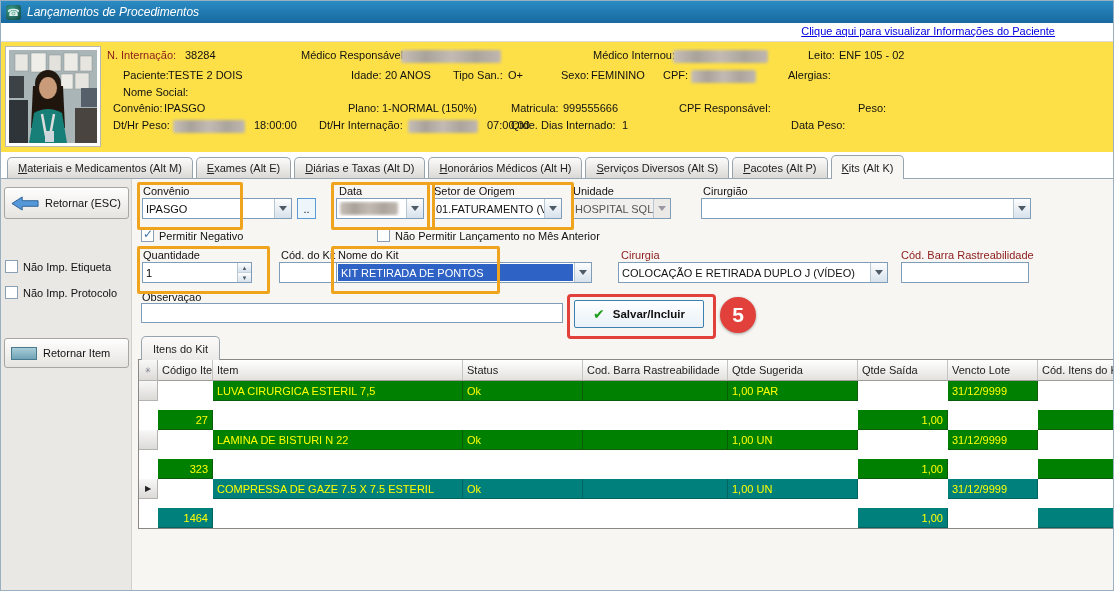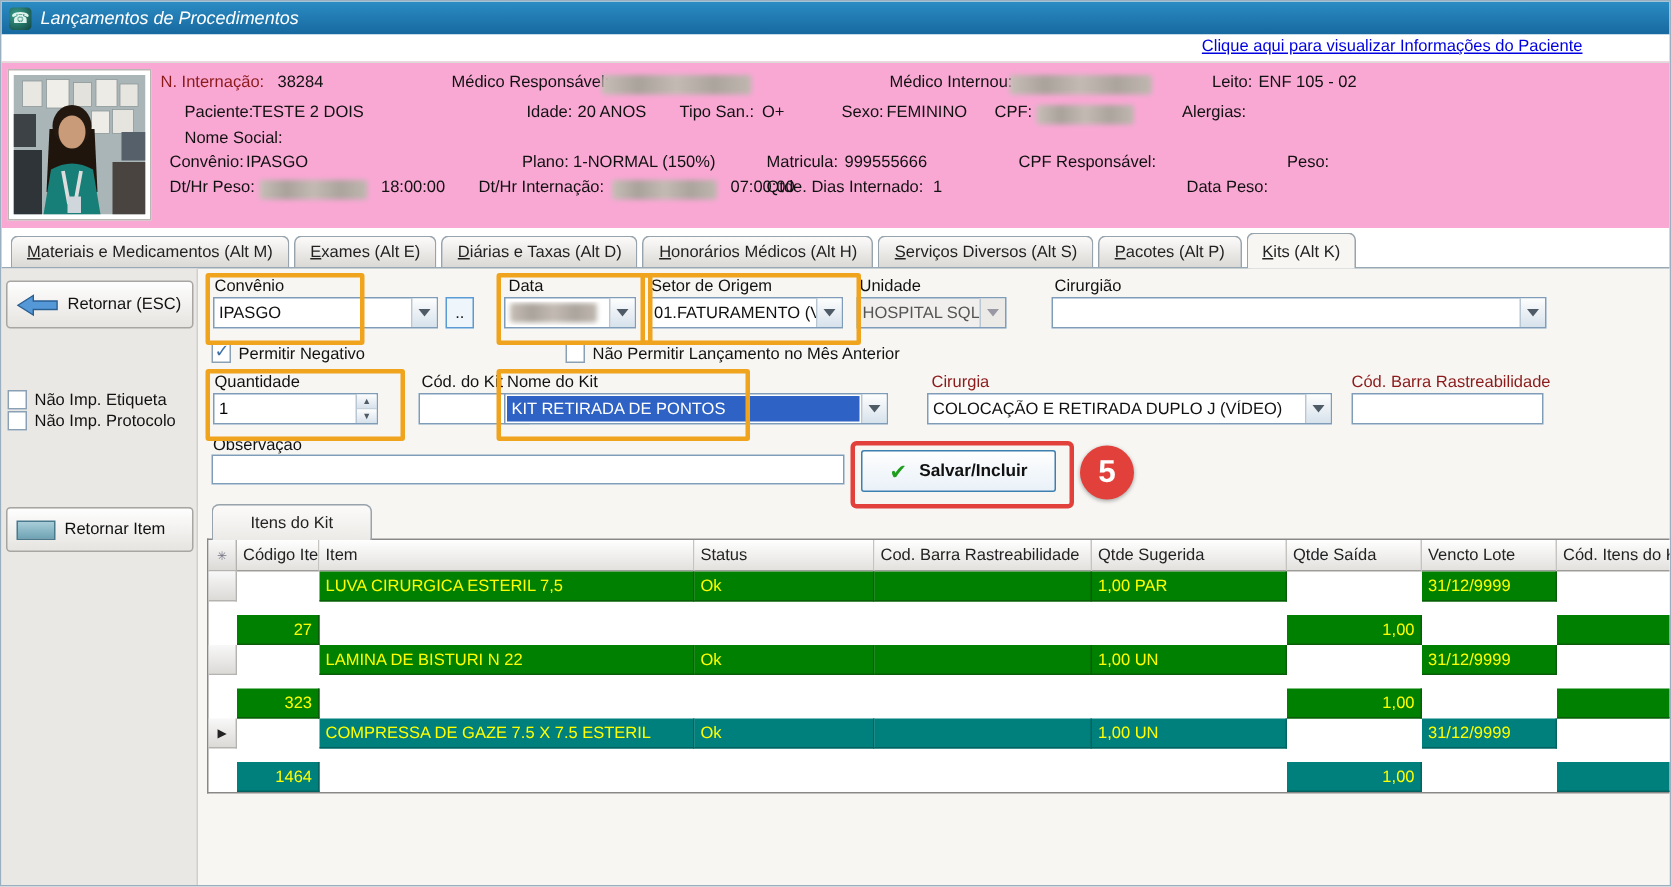--- a/index.html
+++ b/index.html
@@ -9,21 +9,21 @@
   
   .titlebar{position:absolute;left:0;top:0;width:100%;height:22px;
             background:linear-gradient(#2b8cc4,#17699f);display:flex;align-items:center;gap:6px;padding-left:5px;box-sizing:border-box;}
   .titleicon{width:15px;height:15px;border-radius:3px;background:radial-gradient(circle at 35% 35%,#3aa08f,#11443e);
              color:#dff3ec;font-size:10px;display:flex;align-items:center;justify-content:center;}
   .titletext{color:#fff;font-size:12px;font-style:italic;}
   
   .linkrow{position:absolute;left:0;top:22px;width:100%;height:18px;background:#fff;}
   .toplink{position:absolute;right:58px;top:2px;font-size:11px;color:#0000e0;text-decoration:underline;cursor:pointer;white-space:nowrap;}
   
-  .patient{position:absolute;left:0;top:40px;width:100%;height:110px;background:#f9a8d4;border-top:1px solid #dddbd8;}
+  .patient{position:absolute;left:0;top:40px;width:100%;height:110px;background:#fde047;border-top:1px solid #dddbd8;}
   .photo{position:absolute;left:4px;top:4px;width:96px;height:101px;background:#fff;border:1px solid #b9b7b4;padding:3px;box-sizing:border-box;}
   .lbl{position:absolute;font-size:11px;color:#111;white-space:nowrap;}
   .maroon{color:#8b1a1a;}
   .blur{position:absolute;height:13px;border-radius:2px;filter:blur(1.6px);
         background:linear-gradient(90deg,#c7bfb7,#a9a29b 25%,#c3bbb3 50%,#aba49d 75%,#c0b8b0);}
   
   .tabstrip{position:absolute;left:6px;top:153px;height:24px;display:flex;gap:3px;align-items:flex-end;}
   .tab{height:21px;padding:0 10px;display:flex;align-items:center;font-size:11px;color:#222;cursor:pointer;
        background:linear-gradient(#fcfbfa,#dbd9d5);border:1px solid #98a4ad;border-bottom:none;border-radius:5px 5px 0 0;box-sizing:border-box;white-space:nowrap;}
   .tab.active{height:24px;background:#f7f6f3;position:relative;z-index:3;margin-bottom:-1px;}
@@ -55,21 +55,21 @@
   .spin span:first-child{border-bottom:1px solid #c5d1db;}
   .hl-o{position:absolute;border:3px solid #f0a31c;border-radius:2px;z-index:5;pointer-events:none;}
   .hl-r{position:absolute;border:3px solid #e2403a;border-radius:4px;z-index:6;pointer-events:none;}
   .badge{position:absolute;width:36px;height:36px;border-radius:50%;background:#e2403a;color:#fff;
          display:flex;align-items:center;justify-content:center;font-size:21px;font-weight:bold;z-index:6;box-shadow:0 1px 3px rgba(0,0,0,.35);}
   .savebtn{position:absolute;display:flex;align-items:center;justify-content:center;gap:8px;
            background:linear-gradient(#fefefe,#e9f1f8);border:1px solid #3c7fb1;border-radius:2px;
            font-size:11.5px;font-weight:bold;color:#111;cursor:pointer;}
   .chk{color:#1d9e1d;font-size:14px;font-weight:bold;}
   
-  .gridtab{position:absolute;left:140px;top:157px;height:24px;padding:0 25px;display:flex;align-items:center;font-size:11px;color:#222;
+  .gridtab{position:absolute;left:140px;top:157px;height:24px;padding:0 11px;display:flex;align-items:center;font-size:11px;color:#222;
            background:linear-gradient(#fcfbfa,#eceae7);border:1px solid #98a4ad;border-bottom:none;border-radius:5px 5px 0 0;box-sizing:border-box;z-index:2;}
   .gridwrap{position:absolute;left:137px;top:180px;width:977px;overflow:hidden;border:1px solid #8a8886;border-right:none;box-sizing:border-box;background:#fff;}
   .cols{display:grid;grid-template-columns:19px 55px 250px 120px 145px 130px 90px 90px 110px;width:1009px;}
   .gh{height:21px;background:linear-gradient(#ffffff,#e3e1de);border-right:1px solid #c6c4c1;border-bottom:1px solid #9f9d9a;
       font-size:11px;color:#222;display:flex;align-items:center;padding:0 4px;white-space:nowrap;overflow:hidden;box-sizing:border-box;cursor:pointer;}
   .gc{height:20px;font-size:11px;color:#ffff00;background:#008000;display:flex;align-items:center;padding:0 4px;
       border-right:1px solid #0a5c0a;border-bottom:1px solid #0a5c0a;white-space:nowrap;overflow:hidden;box-sizing:border-box;}
   .grow.sel .gc{background:#00807d;border-color:#026360;}
   .ind{background:linear-gradient(#f8f8f8,#dcdad7) !important;border-right:1px solid #b5b3b0 !important;border-bottom:1px solid #b5b3b0 !important;
        color:#333 !important;justify-content:center;padding:0 !important;}
@@ -188,21 +188,21 @@
       <div class="sbtn" style="top:8px;height:32px">
         <svg width="28" height="15" viewBox="0 0 30 16">
           <path d="M1 8 L12 1 L12 5 L29 5 L29 11 L12 11 L12 15 Z" fill="#5598d8" stroke="#2a5f93" stroke-width="1"></path>
         </svg>
         <span>Retornar (ESC)</span>
       </div>
       <div class="cbrow" style="left:4px;top:81px">
         <span class="cb"></span>
         <span>Não Imp. Etiqueta</span>
       </div>
-      <div class="cbrow" style="left:4px;top:95px">
+      <div class="cbrow" style="left:4px;top:107px">
         <span class="cb"></span>
         <span>Não Imp. Protocolo</span>
       </div>
       <div class="sbtn" style="top:159px;height:30px">
         <span style="width:24px;height:11px;background:linear-gradient(#a8cdd8,#6fa3b5);border:1px solid #49798c;flex:0 0 24px;"></span>
         <span>Retornar Item</span>
       </div>
     </div>
 
     <span class="lbl" style="left:142px;top:6px">Convênio</span>

